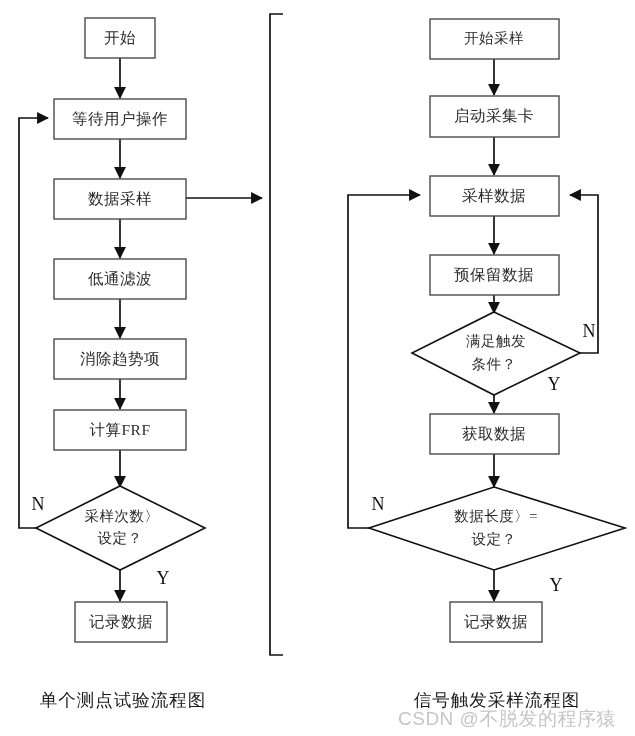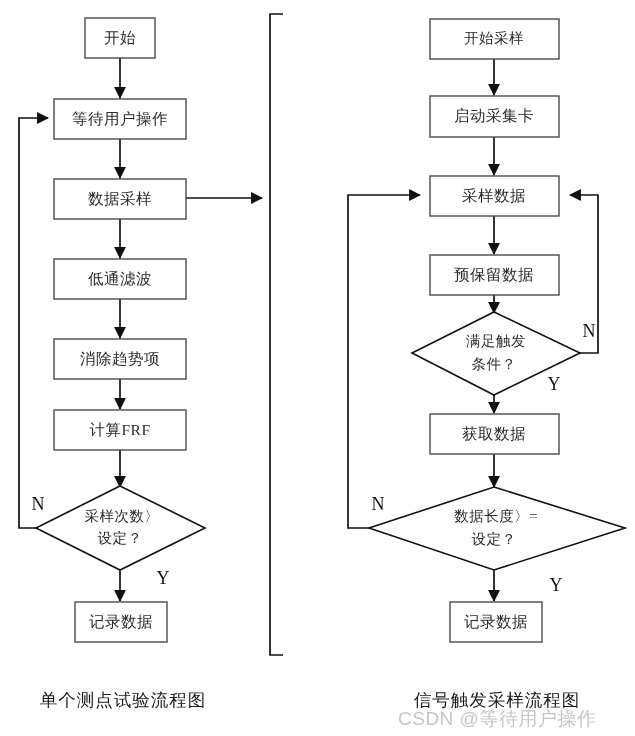--- a/index.html
+++ b/index.html
@@ -179,15 +179,15 @@
     <text class="node-label" x="496" y="623">记录数据</text>
 
     <text class="branch-label" x="589" y="333">N</text>
     <text class="branch-label" x="554" y="386">Y</text>
     <text class="branch-label" x="378" y="506">N</text>
     <text class="branch-label" x="556" y="587">Y</text>
 
     <text class="caption" x="497" y="702">信号触发采样流程图</text>
   </svg>
 
-  <div class="watermark">CSDN @等待用户操作</div>
+  <div class="watermark">CSDN @不脱发的程序猿</div>
 
 </div>
 
 </body></html>

